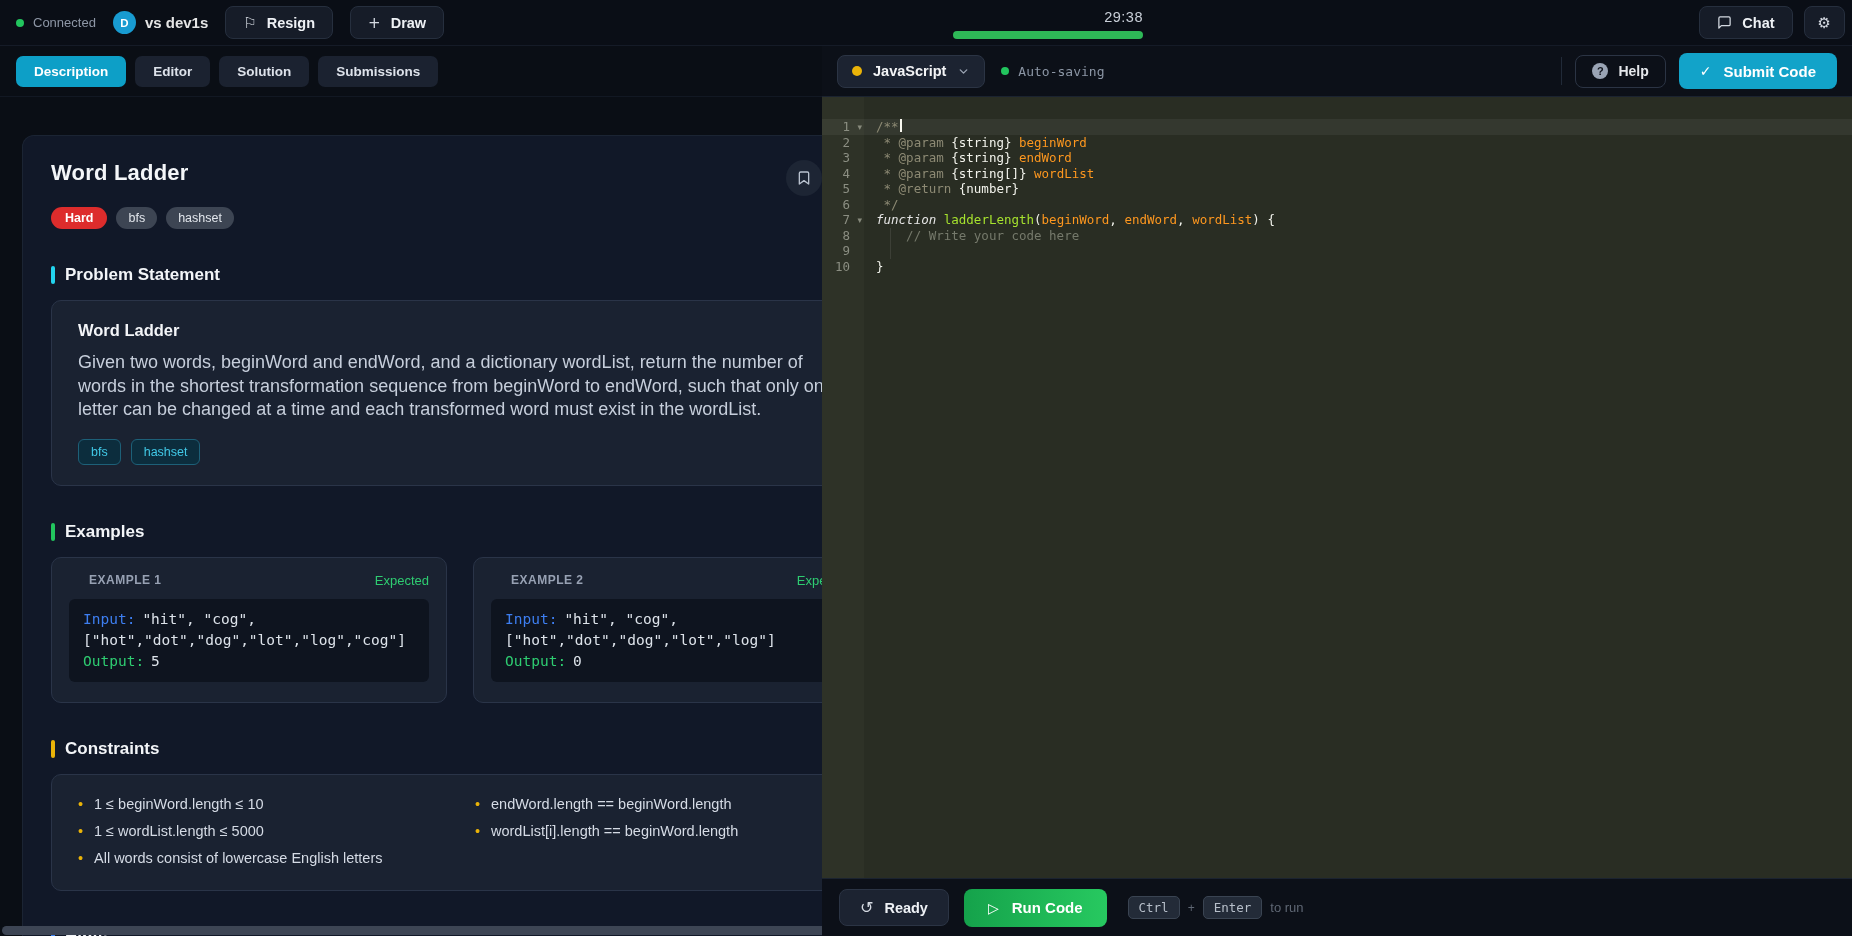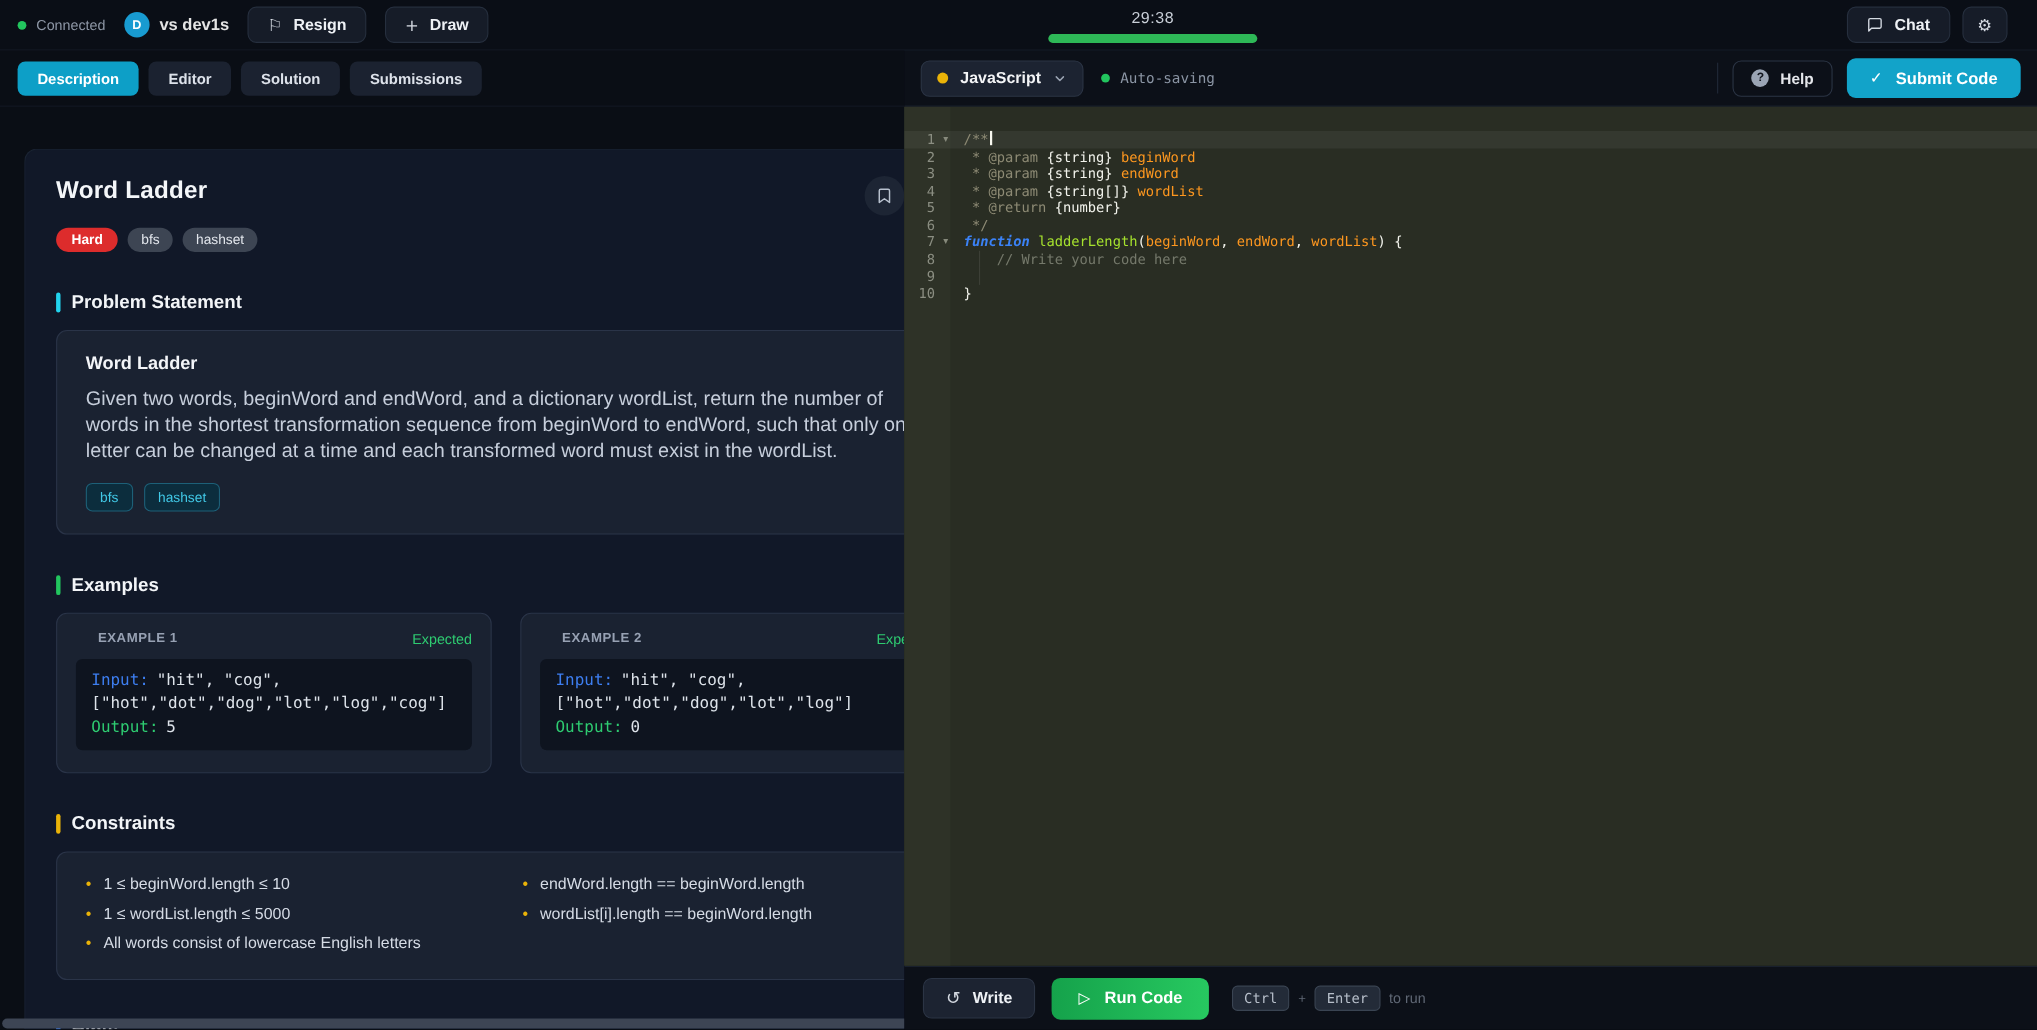--- a/index.html
+++ b/index.html
@@ -7,21 +7,21 @@
   body {
     background:#0a0e15;
     font-family:"Liberation Sans", sans-serif;
     color:#e6e9ee;
     position:relative;
   }
   
   .topbar {
     height:46px; display:flex; align-items:center;
     background:#0a0e16; border-bottom:1px solid #151b27;
-    padding:0 27px 0 16px; position:relative;
+    padding:0 7px 0 16px; position:relative;
   }
   .tb-left { display:flex; align-items:center; gap:17px; }
   .conn { display:flex; align-items:center; gap:9px; }
   .dot { width:9px; height:9px; border-radius:50%; background:#22c55e; }
   .dot.sm { width:8px; height:8px; }
   .conn-label { font-size:13px; color:#8e97a6; }
   .vsgroup { display:flex; align-items:center; gap:9px; }
   .avatar {
     width:23px; height:23px; border-radius:50%; background:#189bd1;
     color:#fff; font-size:11.5px; font-weight:bold;
@@ -29,21 +29,21 @@
   }
   .vs-label { font-size:15px; font-weight:600; color:#e5e5e5; }
   .btn {
     display:inline-flex; align-items:center; gap:10px;
     background:#161c28; border:1px solid #262f3e; border-radius:8px;
     height:33px; padding:0 17px; font-size:14.5px; font-weight:bold; color:#eef1f5;
     cursor:pointer; font-family:inherit;
   }
   .btn .glyph { font-family:"DejaVu Sans", sans-serif; font-weight:normal; font-size:15px; color:#d4d9e1; }
   .btn svg { width:15px; height:15px; stroke:#d4d9e1; }
-  .timer-wrap { position:absolute; left:953px; top:0; width:190px; height:42px; text-align:center; }
+  .timer-wrap { position:absolute; left:953px; top:0; width:190px; height:42px; text-align:right; }
   .timer-text { font-size:14.5px; color:#c9cfd8; letter-spacing:0.5px; margin-top:9px; }
   .timer-bar { margin-top:6px; height:8px; border-radius:4px; background:#2eb857; width:100%; }
   .tb-right { margin-left:auto; display:flex; align-items:center; gap:11px; }
   .btn.icon-only { padding:0 13px; }
   
   .main { display:flex; height:890px; }
   .left-pane { width:822px; position:relative; background:#0a0e15; overflow:hidden; flex:none; }
   .right-pane { flex:1; min-width:0; display:flex; flex-direction:column; }
   
   .tabstrip { height:51px; display:flex; align-items:center; gap:9px; padding:0 16px; border-bottom:1px solid #121823; }
@@ -160,21 +160,21 @@
   .gut {
     flex:none; width:42px; padding-right:14px; text-align:right;
     color:#8b8e82; position:relative; user-select:none;
   }
   .fold { position:absolute; right:2px; top:1px; font-size:9px; color:#878a7c; font-family:"DejaVu Sans", sans-serif; }
   .code { padding-left:12px; white-space:pre; color:#f2f3ec; position:relative; }
   .code.guide::before { content:""; position:absolute; left:26px; top:0; bottom:0; width:1px; background:rgba(255,255,255,0.09); }
   .tk-c { color:#8d8a74; }
   .tk-p { color:#f2f3ec; }
   .tk-o { color:#fd971f; }
-  .tk-k { color:#3b82f6; font-style:italic;font-weight:bold; }
+  .tk-k { color:#e5e5e5; font-style:italic; }
   .tk-f { color:#a6e22e; }
   .tk-g { color:#75796b; }
   .cursor { display:inline-block; width:2px; height:13px; background:#f8f8f0; vertical-align:text-top; margin-left:1px; }
   
   .ed-footer {
     height:58px; flex:none; display:flex; align-items:center; gap:15px;
     background:#0c1018; border-top:1px solid #1b2330; padding:0 17px;
   }
   .reset-btn {
     display:inline-flex; align-items:center; gap:11px; background:#1c2331;
@@ -410,21 +410,21 @@
         </div>
         <div class="code-row">
           <span class="gut">10</span>
           <span class="code"><span class="tk-p">}</span></span>
         </div>
       </div>
 
     <div class="ed-footer">
       <button class="reset-btn">
         <span class="glyph">↺</span>
-        <span>Write</span>
+        <span>Ready</span>
       </button>
       <button class="run-btn">
         <span class="glyph">▷</span>
         <span>Run Code</span>
       </button>
       <span class="kbd-hint">
         <span class="kbd">Ctrl</span>
         <span class="kbd-joiner">+</span>
         <span class="kbd">Enter</span>
         <span class="kbd-suffix">to run</span>

